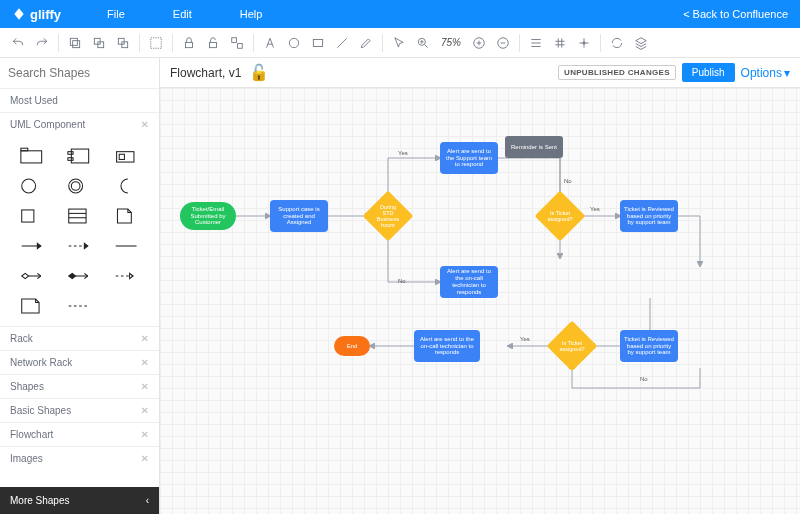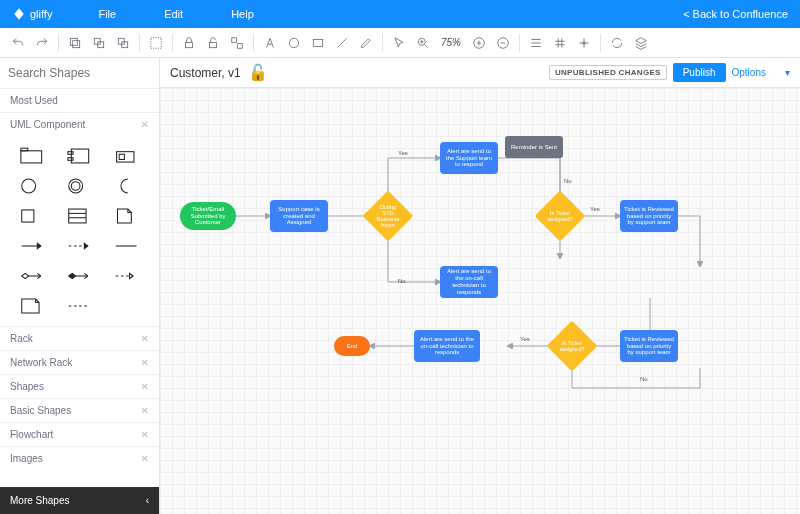--- a/index.html
+++ b/index.html
@@ -1,18 +1,18 @@
 <!DOCTYPE html>
 <html><head>
 <meta charset="utf-8">
 <style>
 * { margin: 0; padding: 0; box-sizing: border-box; font-family: -apple-system, BlinkMacSystemFont, "Segoe UI", Arial, sans-serif; }
 body { width: 800px; height: 514px; overflow: hidden; background: #fff; }
 .topbar { background: #108cff; height: 28px; display: flex; align-items: center; padding: 0 12px; color: #fff; font-size: 11px; }
-.brand { font-weight: normal; font-size: 11px; margin-right: 14px; display:flex; align-items:center; gap:4px;}
+.brand { font-weight: bold; font-size: 13px; margin-right: 14px; display:flex; align-items:center; gap:4px;}
 .brand svg { width:14px; height:14px; }
 .menu { display: flex; gap: 16px; flex: 1; }
 .menu span { cursor: pointer; margin-left: 32px; }
 .backlink { font-size: 11px; cursor: pointer; }
 .toolbar { height: 30px; border-bottom: 1px solid #e4e4e4; display: flex; align-items: center; padding: 0 8px; gap: 4px; background:#fff; }
 .tb-btn { width: 20px; height: 20px; display:flex; align-items:center; justify-content:center; color:#6b7280; cursor:pointer; }
 .tb-btn svg { width:14px; height:14px; stroke:#6b7280; fill:none; stroke-width:1.5; }
 .tb-sep { width:1px; height:18px; background:#e4e4e4; margin:0 2px; }
 .zoom-label { font-size:10px; color:#444; padding:0 4px;font-style:italic; }
 .mainrow { display:flex; height: calc(514px - 28px - 30px); }
@@ -25,21 +25,21 @@
 .shapecell { height:24px; display:flex; align-items:center; justify-content:center; }
 .shapecell svg { width:26px; height:18px; stroke:#222; fill:none; stroke-width:1.2; }
 .more-shapes { margin-top:auto; background:#2d2d2d; color:#fff; font-size:10px; padding:8px 10px; display:flex; align-items:center; justify-content:space-between; cursor:pointer;}
 .canvas-area { flex:1; display:flex; flex-direction:column; position:relative; }
 .doc-header { height:30px; border-bottom:1px solid #e4e4e4; display:flex; align-items:center; padding:0 10px; gap:8px; }
 .doc-title { font-size:12px; color:#333; }
 .lock-icon { color:#999; }
 .doc-right { margin-left:auto; display:flex; align-items:center; gap:6px; }
 .badge { font-size:8px; font-weight:bold; color:#555; border:1px solid #ccc; padding:2px 5px; border-radius:2px; letter-spacing:.3px;}
 .btn-publish { background:#108cff; color:#fff; font-size:10px; padding:4px 10px; border:none; border-radius:2px; cursor:pointer; }
-.btn-options { color:#108cff; font-size:10px; cursor:pointer; display:flex; align-items:center; gap:19px;}
+.btn-options { color:#108cff; font-size:12px; cursor:pointer; display:flex; align-items:center; gap:2px;}
 .canvas { flex:1; position:relative; background:#fafafa;
   background-image: linear-gradient(#eee 1px, transparent 1px), linear-gradient(90deg, #eee 1px, transparent 1px);
   background-size: 12px 12px; overflow:hidden; }
 .node { position:absolute; font-size:6px; color:#fff; text-align:center; display:flex; align-items:center; justify-content:center; padding:3px; line-height:1.15; border-radius:4px; }
 .node.rect { background:#3b82f6; width:58px; height:32px; }
 .node.start { background:#22c55e; border-radius:14px; width:56px; height:28px; }
 .node.end { background:#f97316; border-radius:12px; width:36px; height:20px; }
 .node.gray { background:#6b7280; width:58px; height:22px; border-radius:3px; }
 .diamond { position:absolute; width:36px; height:36px; }
 .diamond div { width:100%; height:100%; background:#fbbf24; transform:rotate(45deg); border-radius:3px; }
@@ -341,21 +341,21 @@
         <span class="x">✕</span>
       </div>
     <div class="more-shapes">
       <span>More Shapes</span>
       <span>‹</span>
     </div>
   </div>
 
   <div class="canvas-area">
     <div class="doc-header">
-      <span class="doc-title">Customer, v1</span>
+      <span class="doc-title">Flowchart, v1</span>
       <span class="lock-icon">🔓</span>
       <div class="doc-right">
         <span class="badge">UNPUBLISHED CHANGES</span>
         <button class="btn-publish">Publish</button>
         <span class="btn-options">
             <span>Options</span>
             <span>▾</span>
           </span>
       </div>
     </div>

